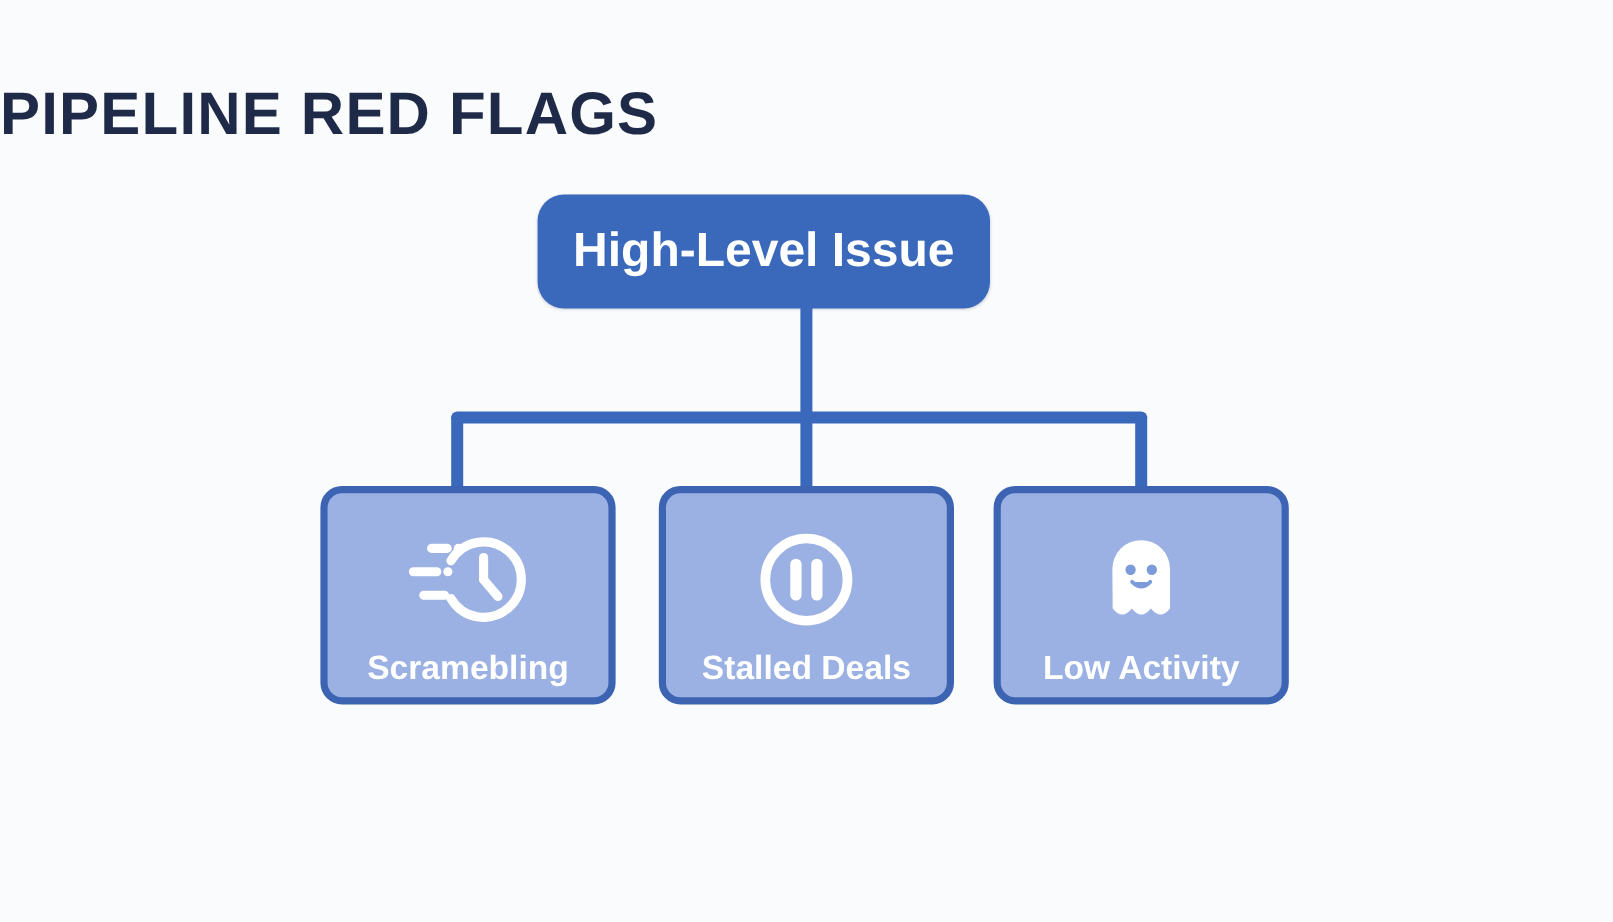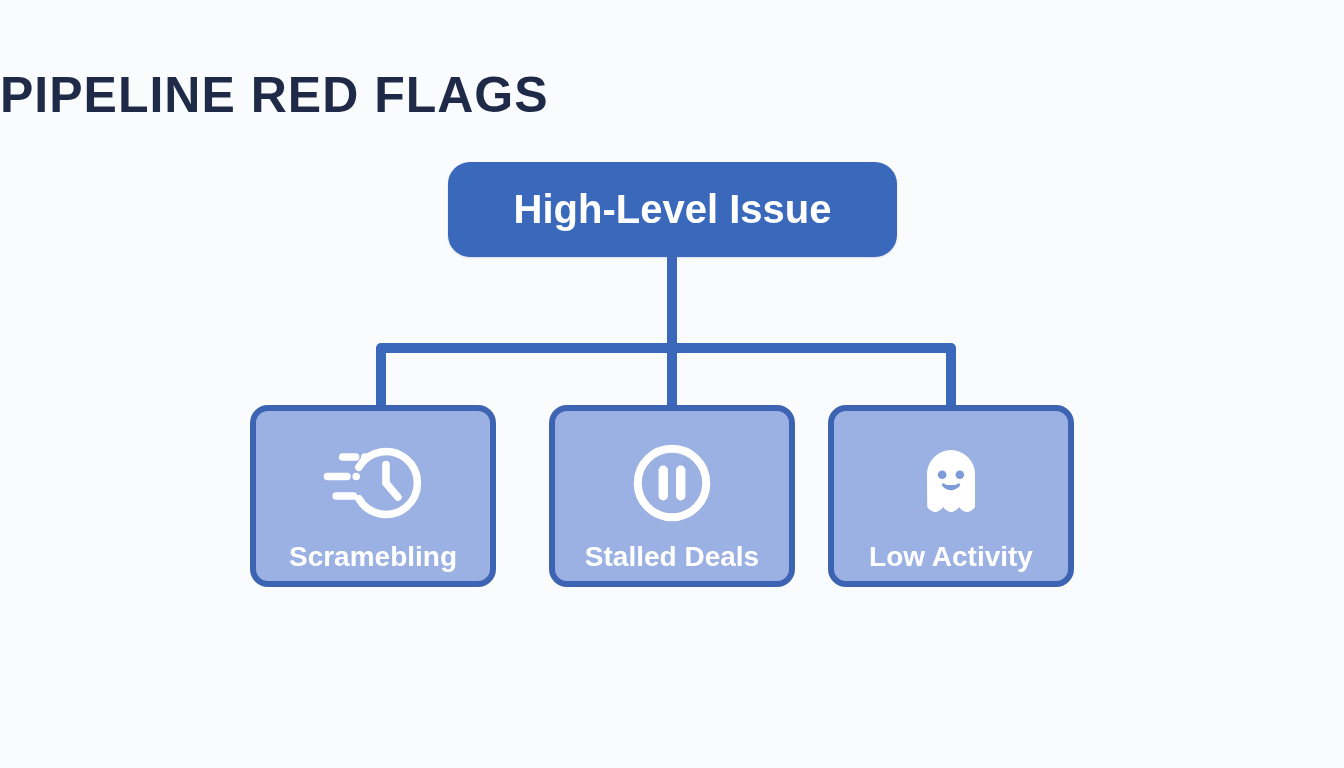--- a/index.html
+++ b/index.html
@@ -28,21 +28,21 @@
     top:66px;left:0;width:100%;
     text-align:left;
     font-size:50px;
     font-weight:800;
     letter-spacing:1px;
     color:var(--title-text);
   }
   .node-root{
     position:absolute;
     left:448px;top:162px;
-    width:449px;height:95px;
+    width:377px;height:95px;
     background:var(--accent);
     border-radius:22px;
     display:flex;align-items:center;justify-content:center;
     color:var(--node-text);
     font-size:40px;font-weight:700;
     box-shadow:0 1px 2px rgba(30,42,71,0.15);
   }
   .connector{position:absolute;background:var(--accent);}
   .conn-stem{left:667px;top:254px;width:10px;height:96px;}
   .conn-hbar{left:376px;top:343px;width:580px;height:10px;border-radius:5px;}
@@ -54,21 +54,21 @@
     position:absolute;
     top:405px;
     width:246px;height:182px;
     background:var(--child-fill);
     border:6px solid var(--child-border);
     border-radius:18px;
     display:flex;flex-direction:column;
     align-items:center;
     padding-top:24px;
   }
-  .node-child-1{left:250px;}
+  .node-child-1{left:267px;}
   .node-child-2{left:549px;}
   .node-child-3{left:828px;}
   .child-icon{
     height:96px;
     display:flex;align-items:center;justify-content:center;
     color:#ffffff;
   }
   .child-label{
     margin-top:10px;
     color:var(--node-text);

